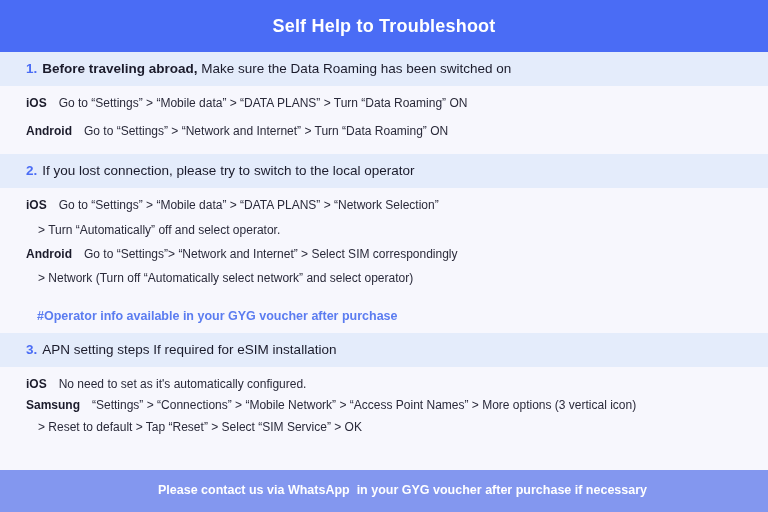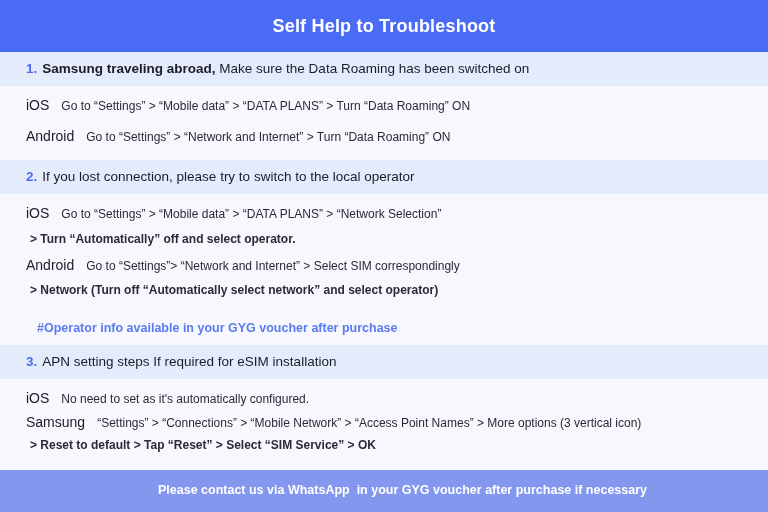--- a/index.html
+++ b/index.html
@@ -90,34 +90,33 @@
   .sec3 .row { margin-bottom: 4px; }
 
   .row {
     display: flex;
     align-items: baseline;
     font-size: 11.5px;
     line-height: 1.45;
     color: #2a2a3a;
   }
   .os-label {
-    font-weight: normal;
+    font-weight: bold;
     color: #1b1b2b;
     flex: 0 0 auto;
-    font-size: 14px;
+    font-size: 12px;
     margin-right: 12px;
   }
   .row-text {
     flex: 1 1 auto;
     font-size: 12px;
     color: #2a2a3a;
   }
   .row.cont .row-text {
-    margin-left: 4px;
-    font-weight: bold;
+    margin-left: 12px;
   }
   .row.cont {
     padding-left: 0;
   }
 
   .operator-note {
     color: #5b7cf0;
     font-weight: bold;
     font-size: 12.5px;
     padding: 8px 26px 10px 37px;
@@ -151,21 +150,21 @@
 <div class="page">
 
   <div class="header-bar">
     <div class="header-title">Self Help to Troubleshoot</div>
   </div>
 
   <div class="content">
 
     <div class="section-band">
       <span class="section-num">1.</span>
-      <span class="section-head-text mixed"><span class="lead">Samsung traveling abroad,</span> <span class="rest">Make sure the Data Roaming has been switched on</span></span>
+      <span class="section-head-text mixed"><span class="lead">Before traveling abroad,</span> <span class="rest">Make sure the Data Roaming has been switched on</span></span>
     </div>
     <div class="section-body sec1">
       <div class="row">
         <span class="os-label">iOS</span>
         <span class="row-text">Go to “Settings” &gt; “Mobile data” &gt; “DATA PLANS” &gt; Turn “Data Roaming” ON</span>
       </div>
       <div class="row">
         <span class="os-label">Android</span>
         <span class="row-text">Go to “Settings” &gt; “Network and Internet” &gt; Turn “Data Roaming” ON</span>
       </div>

